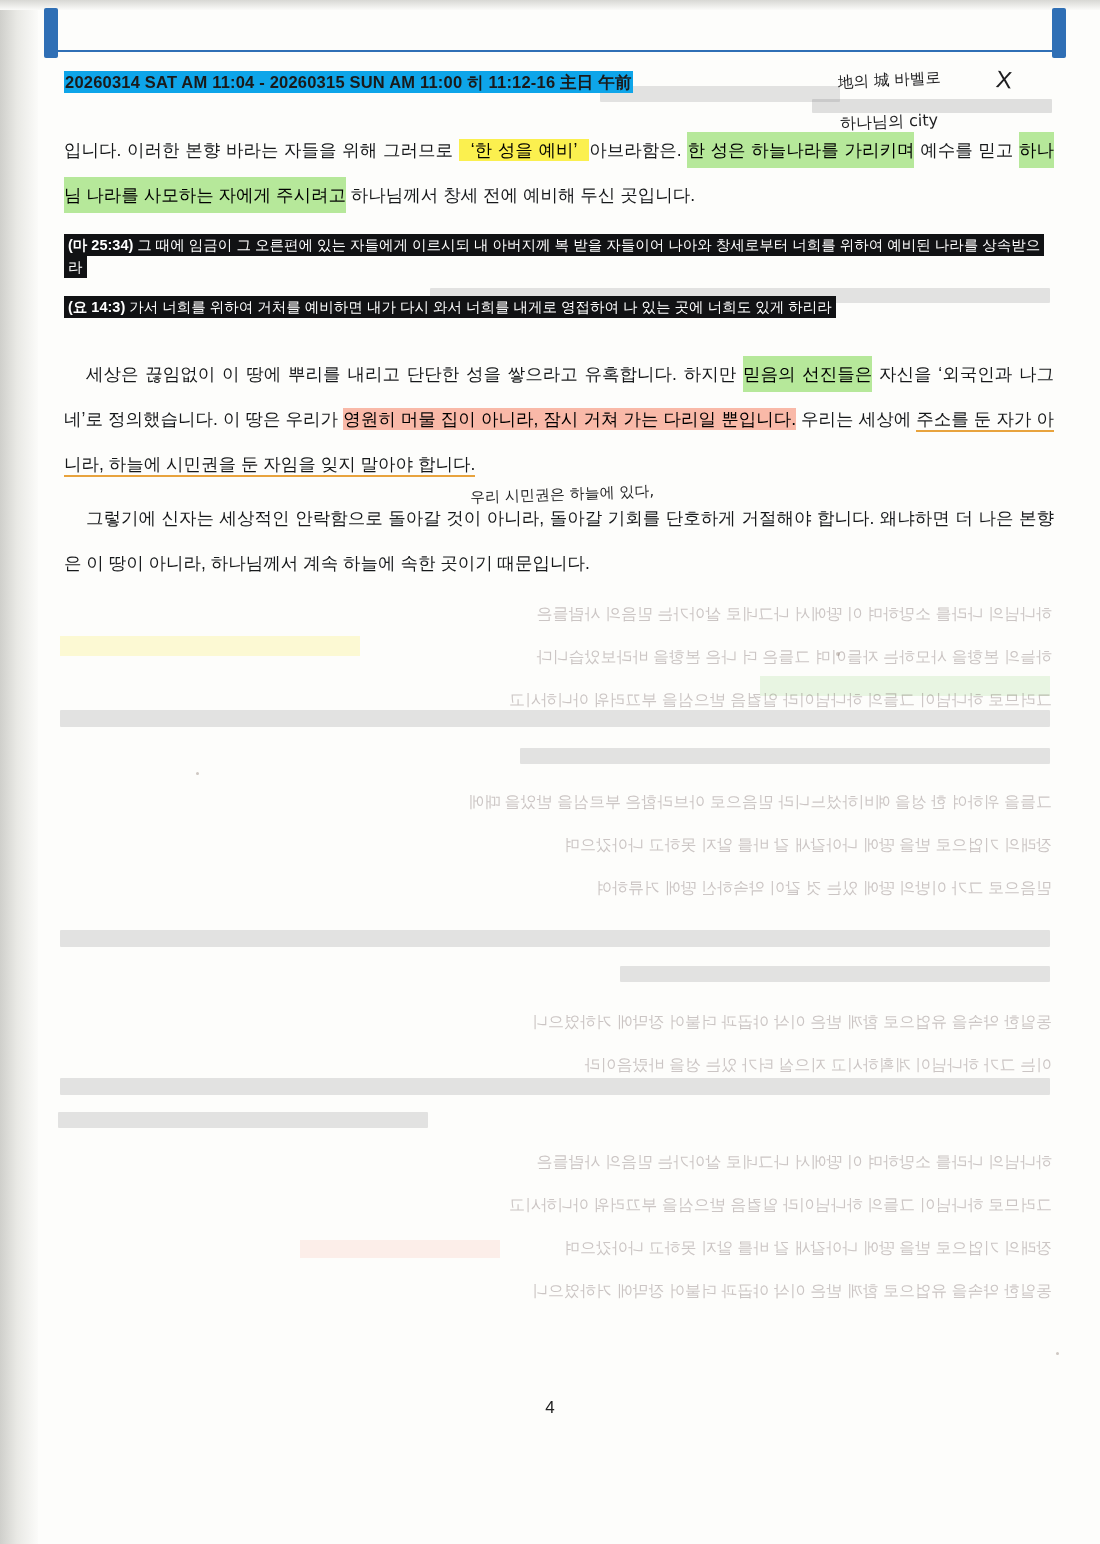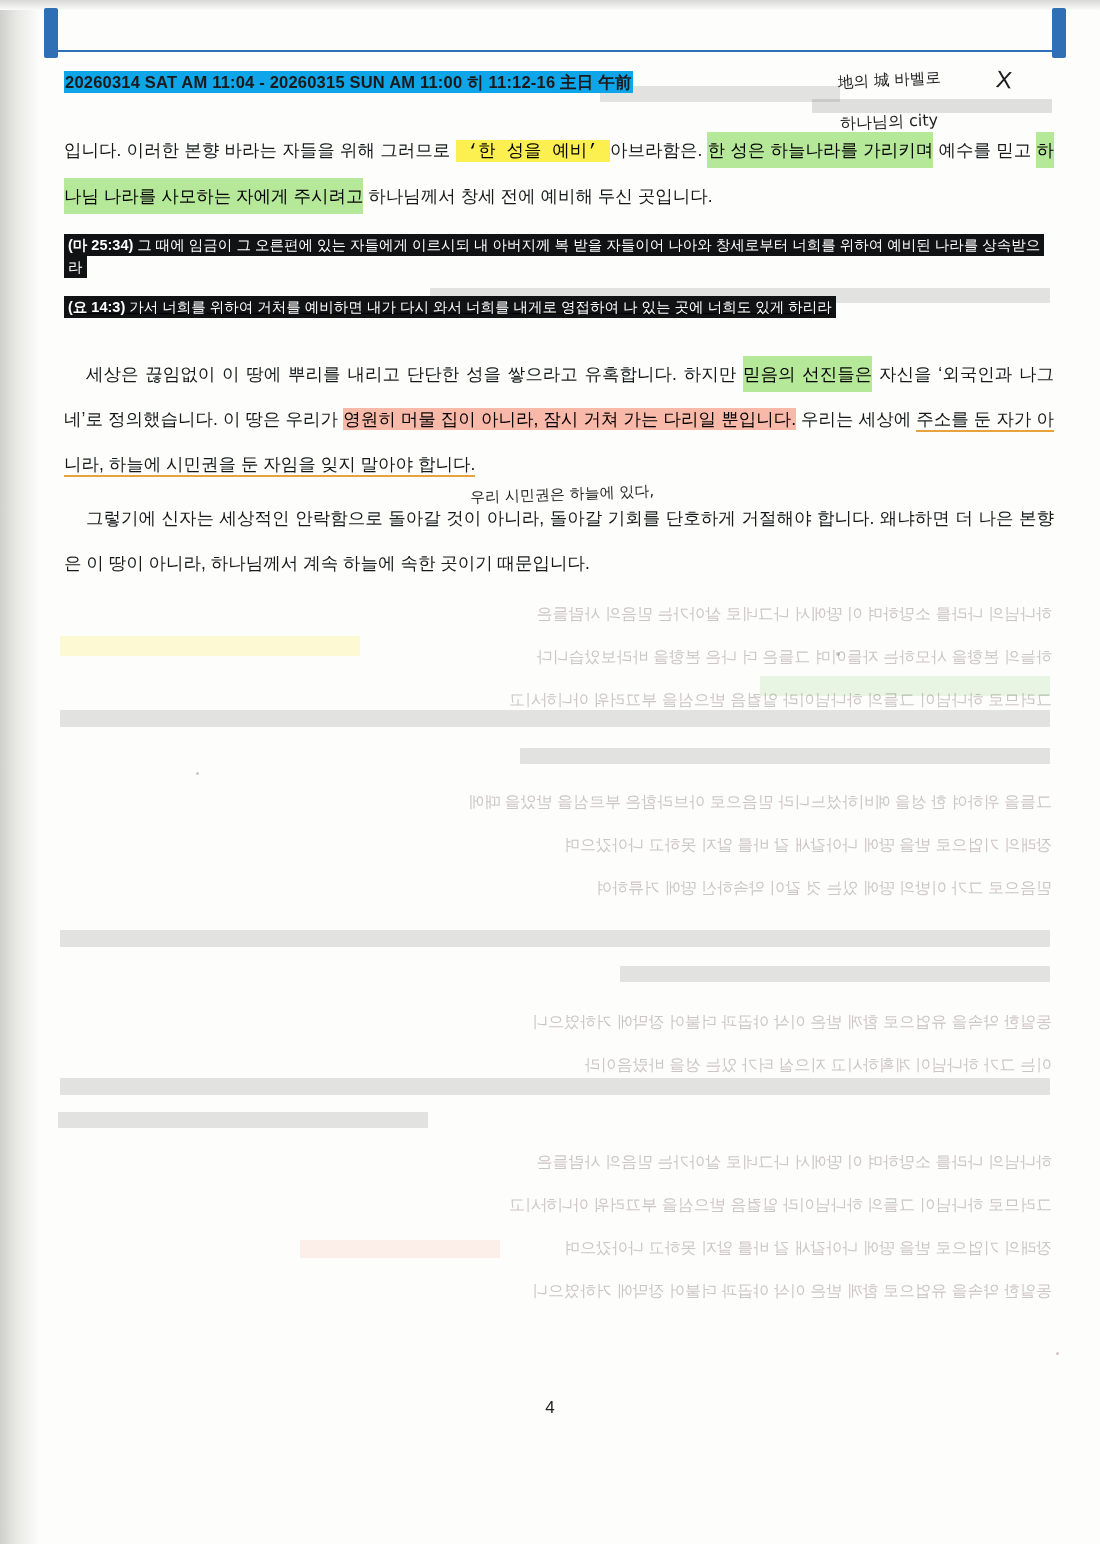--- a/index.html
+++ b/index.html
@@ -75,21 +75,21 @@
     font-size: 17.5px;
     line-height: 43px;
     color: #16181a;
     text-align: justify;
   }
   .body-text p {
     margin: 0 0 2px 0;
   }
   .indent { text-indent: 22px; }
 
-  mark.y { background: #fbf04f; padding: 1px 12px; font-family: Liberation Mono, monospace; }
+  mark.y { background: #fbf04f; padding: 1px 12px; }
   mark.g { background: #b6e89a; padding: 8px 0; }
   mark.p { background: #f9b9a8; padding: 1px 0; }
   .ul-orange {
     border-bottom: 2px solid #e8a33d;
     padding-bottom: 1px;
   }
 
   
   .scripture-wrap {
     position: absolute;
@@ -105,21 +105,21 @@
     padding: 3px 4px;
     box-decoration-break: clone;
     -webkit-box-decoration-break: clone;
   }
   .scripture .ref {
     color: #ffffff;
     font-weight: bold;
     background: #111214;
   }
   #scripture-1 { top: 234px; }
-  #scripture-2 { top: 296px; text-decoration: underline; }
+  #scripture-2 { top: 296px; }
 
   
   .hand {
     position: absolute;
     font-family: "DejaVu Sans", sans-serif;
     color: #1d1d1f;
     font-size: 15px;
     transform: rotate(-3deg);
     white-space: nowrap;
   }

